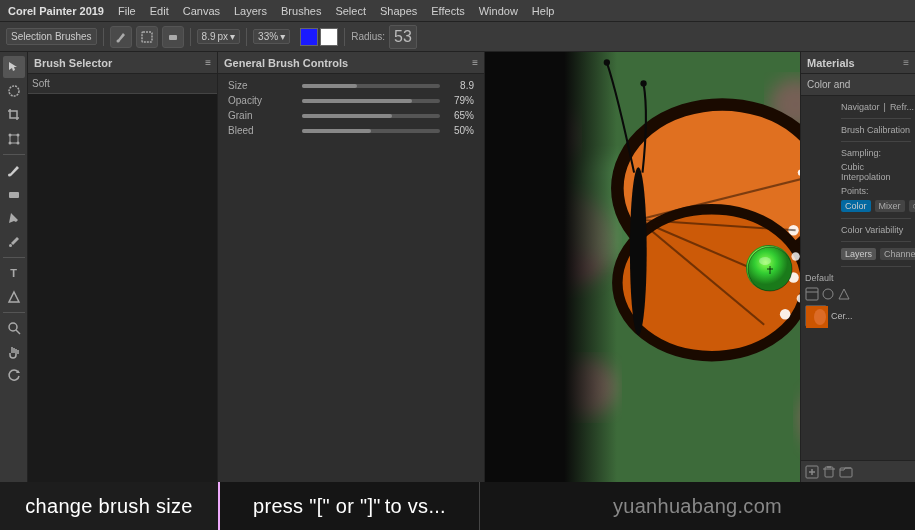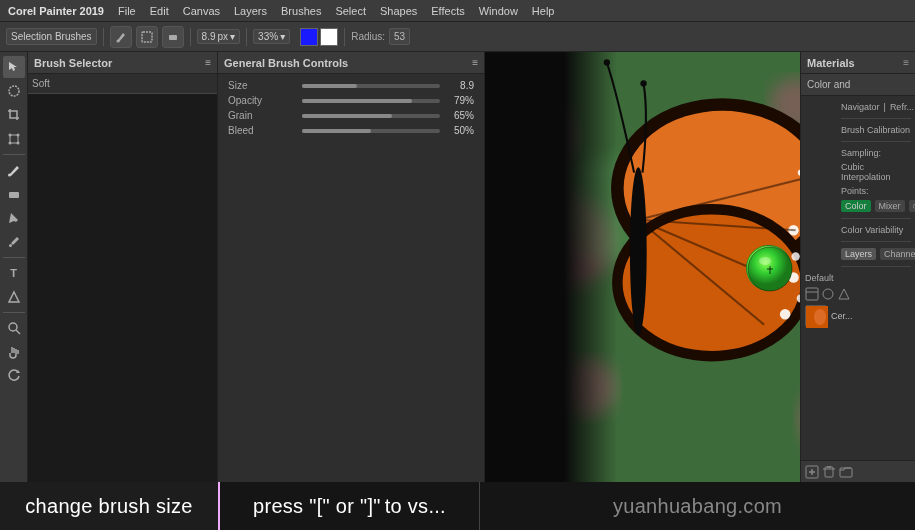--- a/index.html
+++ b/index.html
@@ -65,21 +65,21 @@
       color: #ccc;
       font-size: 10px;
     }
     .toolbar-separator {
       width: 1px;
       height: 18px;
       background: #555;
       margin: 0 2px;
     }
     .toolbar-text {
-      font-size: 10px;
+      font-size: 16px;
       color: #bbb;
       padding: 2px 4px;
       background: #444;
       border: 1px solid #555;
       border-radius: 2px;
     }
     .toolbar-dropdown {
       font-size: 10px;
       color: #ccc;
       padding: 1px 4px;
@@ -642,21 +642,21 @@
         <div class="right-panel-row">
           <span>Sampling:</span>
         </div>
         <div class="right-panel-row">
           <span>Cubic Interpolation</span>
         </div>
         <div class="right-panel-row">
           <span>Points:</span>
         </div>
         <div style="display:flex; gap:4px; padding:2px 0;">
-          <div style="padding:1px 4px; background:#15803d; border-radius:2px; font-size:9px; color:#ccc;">Color</div>
+          <div style="padding:1px 4px; background:#0369a1; border-radius:2px; font-size:9px; color:#ccc;">Color</div>
           <div style="padding:1px 4px; background:#444; border-radius:2px; font-size:9px; color:#aaa;">Mixer</div>
           <div style="padding:1px 4px; background:#444; border-radius:2px; font-size:9px; color:#aaa;">○...</div>
         </div>
       </div>
 
       <div class="right-panel-section">
         <div class="right-panel-row">
           <span>Color Variability</span>
         </div>
       </div>

